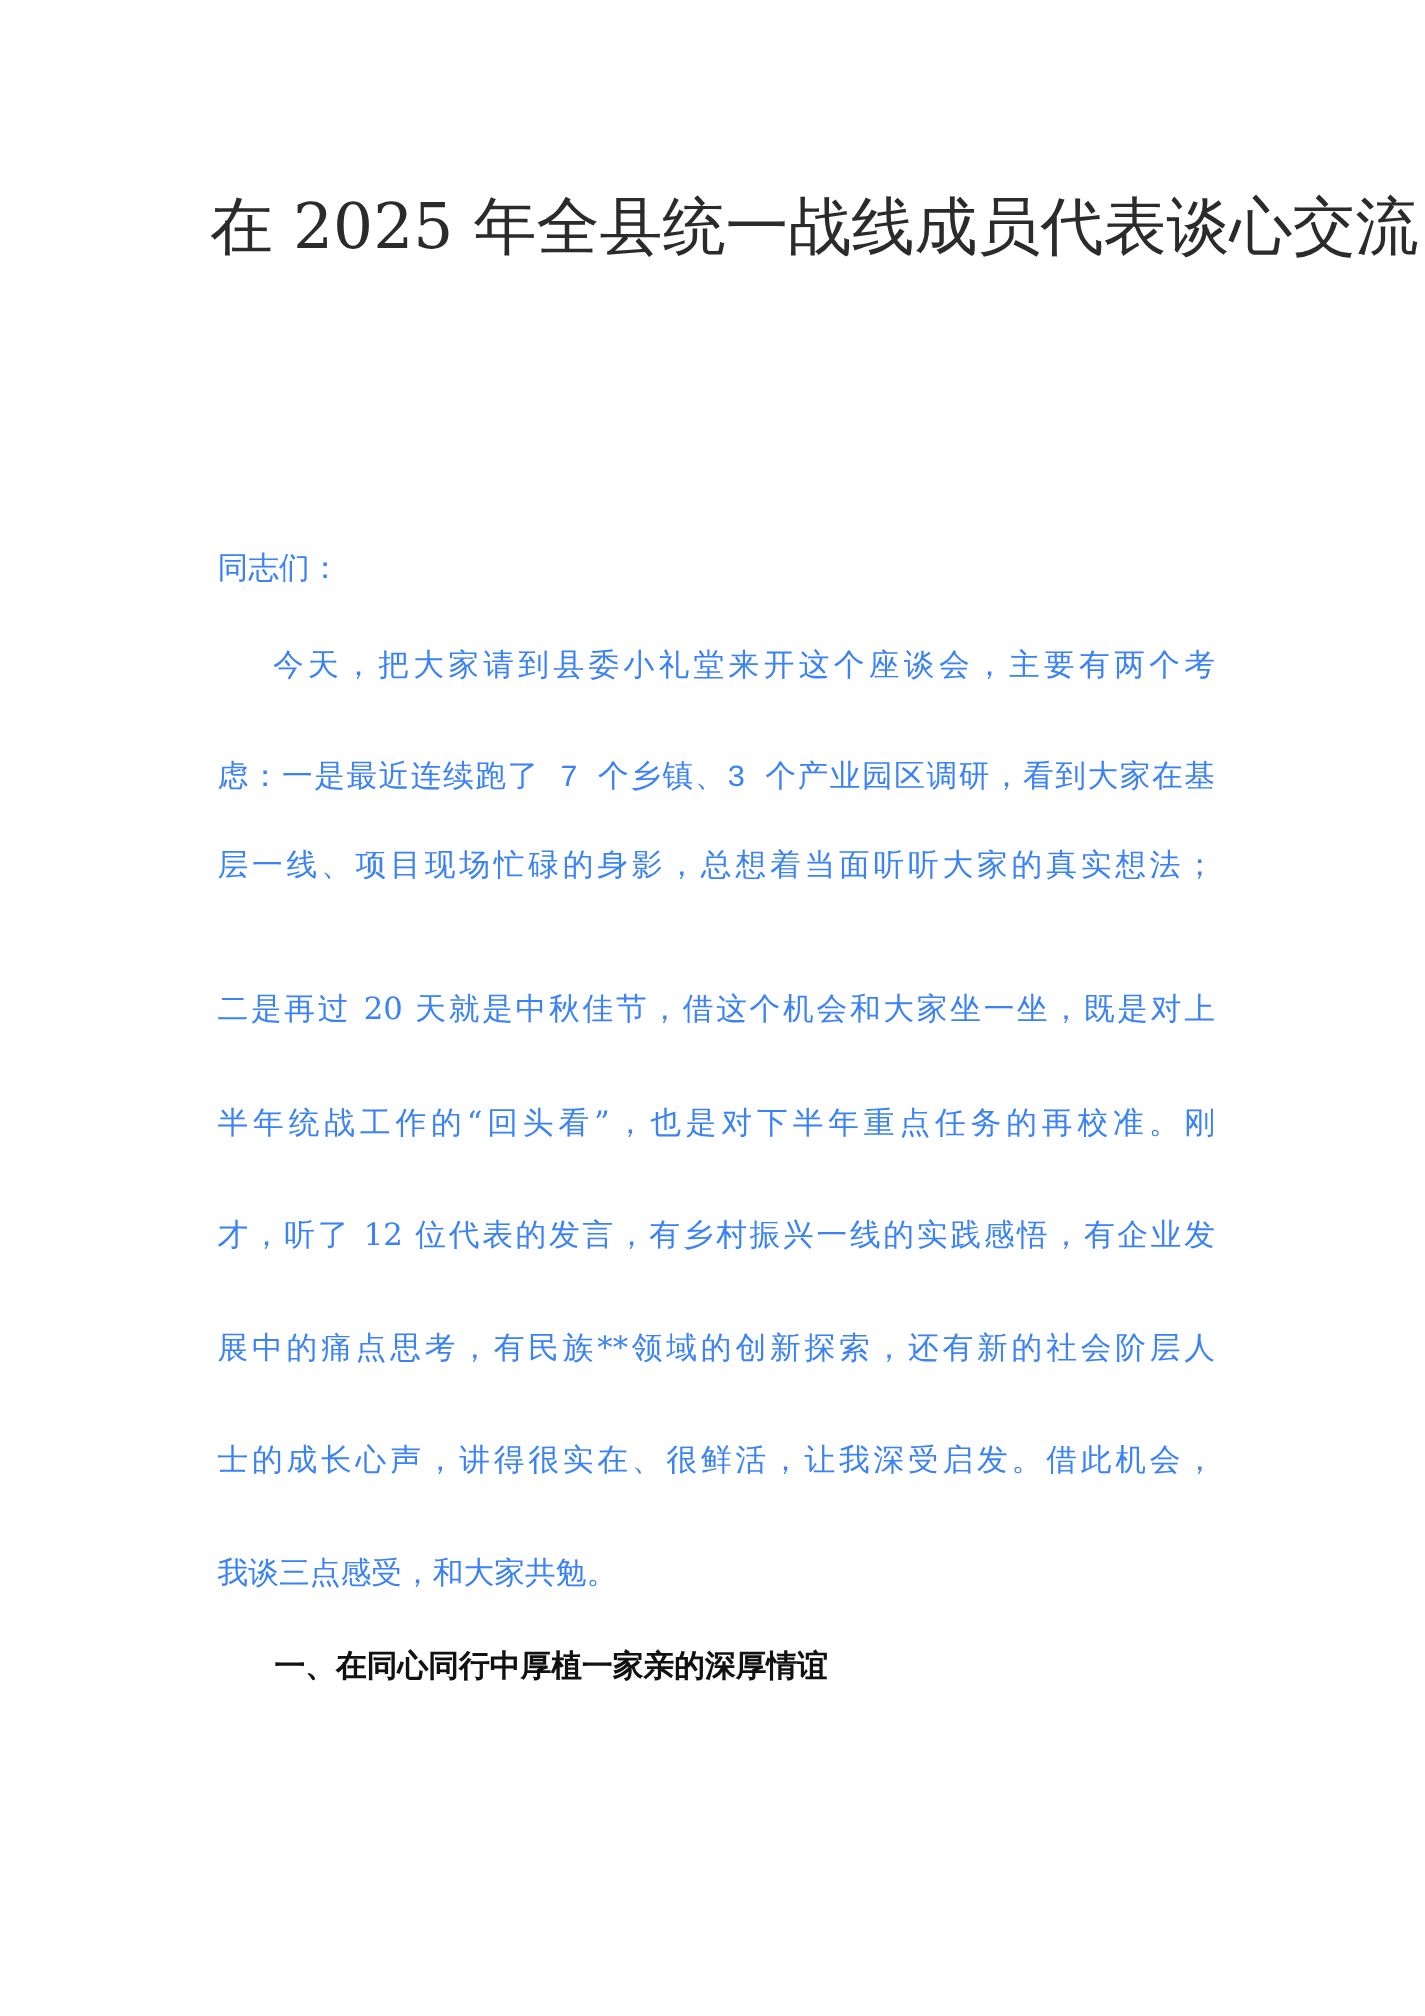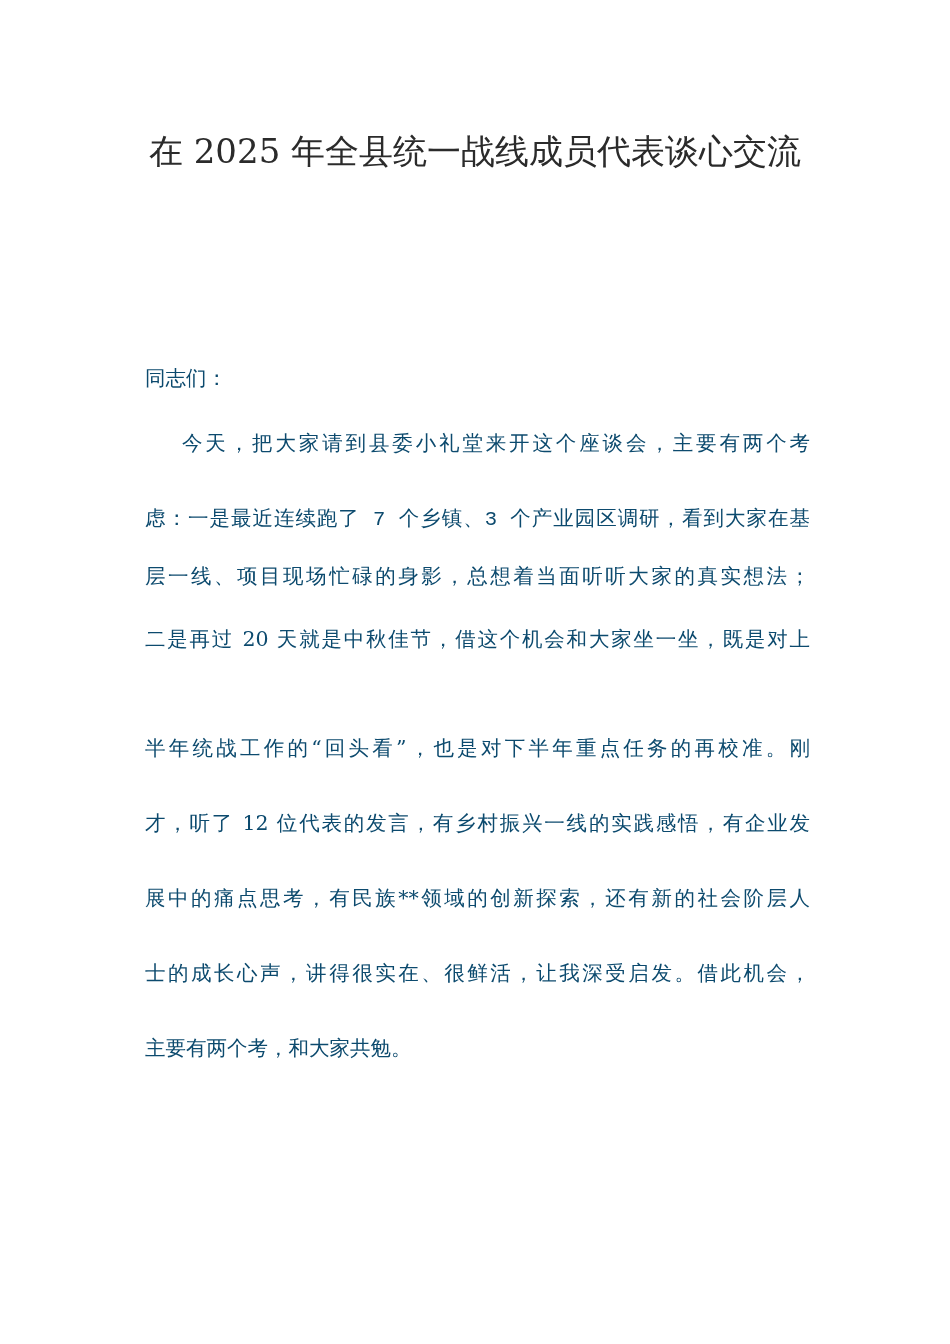--- a/index.html
+++ b/index.html
@@ -20,35 +20,35 @@
       left: 0; top: 0;
       width: 950px;
       height: 1344px;
       background: #ffffff;
     }
     .title {
       position: absolute;
       left: 140px;
       width: 670px;
       text-align: center;
-      font-size: 34px;
+      font-size: 42px;
       line-height: 40px;
       color: #2b2b2b;
       letter-spacing: 0px;
       white-space: nowrap;
     }
     .title.l1 { top: 131px; }
     .title.l2 { top: 204px; }
     .line {
       position: absolute;
       left: 145px;
       width: 665px;
       font-size: 20.5px;
       line-height: 26px;
-      color: #0c4a6e;
+      color: #3b82f6;
       white-space: nowrap;
       text-align: justify;
       text-align-last: justify;
     }
     .line.last {
       text-align-last: left;
     }
     .line.indent {
       left: 182px;
       width: 628px;
@@ -70,22 +70,23 @@
 <div class="page">
 
   <div class="title l1">在 2025 年全县统一战线成员代表谈心交流</div>
 
   <div class="line last" style="top:365px;">同志们：</div>
 
   <div>
     <div class="line indent" style="top:430px;">今天，把大家请到县委小礼堂来开这个座谈会，主要有两个考</div>
     <div class="line" style="top:507px;font-family:Liberation Mono, monospace;">虑：一是最近连续跑了 7 个乡镇、3 个产业园区调研，看到大家在基</div>
     <div class="line" style="top:563px;">层一线、项目现场忙碌的身影，总想着当面听听大家的真实想法；</div>
-    <div class="line" style="top:626px;">二是再过 20 天就是中秋佳节，借这个机会和大家坐一坐，既是对上</div>
+    <div class="line" style="top:659px;">二是再过 20 天就是中秋佳节，借这个机会和大家坐一坐，既是对上</div>
     <div class="line" style="top:735px;">半年统战工作的“回头看”，也是对下半年重点任务的再校准。刚</div>
     <div class="line" style="top:810px;">才，听了 12 位代表的发言，有乡村振兴一线的实践感悟，有企业发</div>
     <div class="line" style="top:885px;">展中的痛点思考，有民族**领域的创新探索，还有新的社会阶层人</div>
     <div class="line" style="top:960px;">士的成长心声，讲得很实在、很鲜活，让我深受启发。借此机会，</div>
-    <div class="line last" style="top:1035px;">主要有两个考，和大家共勉。</div>
+    <div class="line last" style="top:1035px;">我谈三点感受，和大家共勉。</div>
   </div>
 
+  <div class="heading" style="top:1097px;">一、在同心同行中厚植一家亲的深厚情谊</div>
 
 </div>
 
 </body></html>

